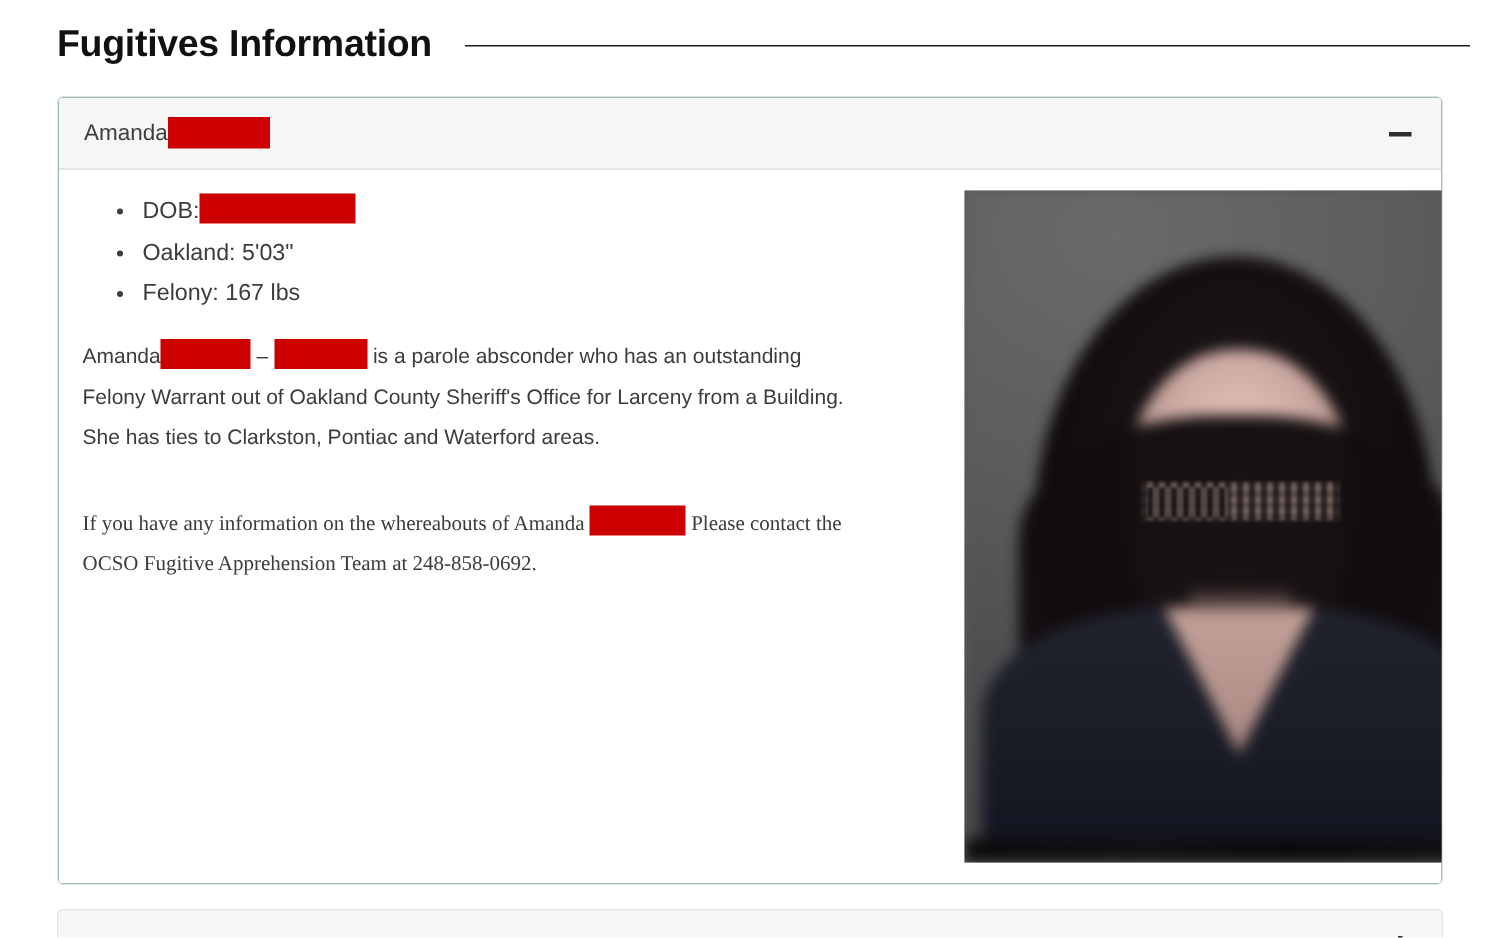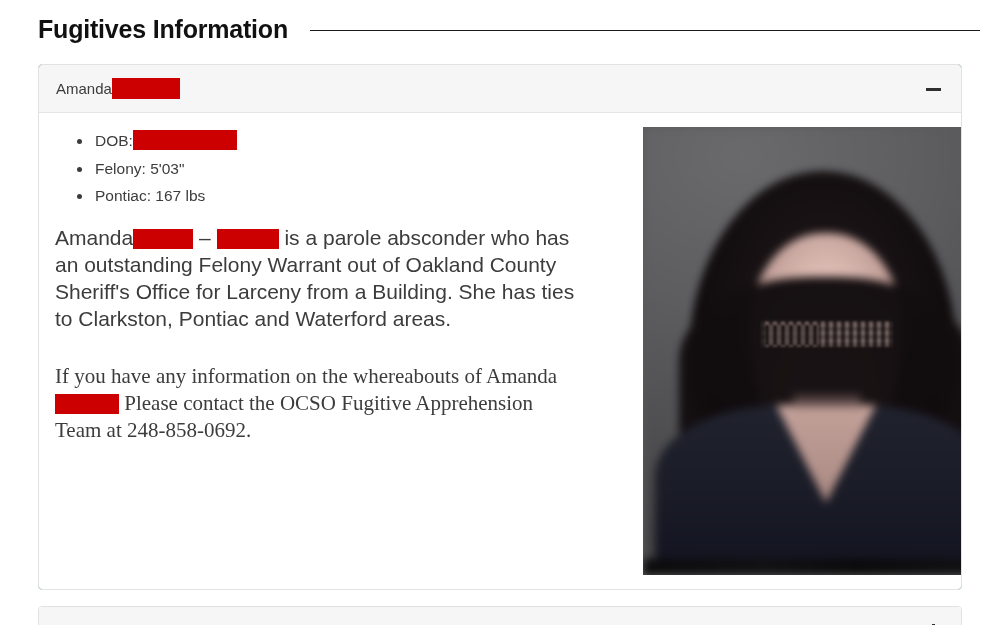--- a/index.html
+++ b/index.html
@@ -108,21 +108,21 @@
     list-style: disc;
   }
   ul.facts li {
     font-size: 15.5px;
     color: #3c3c3c;
     line-height: 27.5px;
     padding-left: 2px;
   }
   p.para {
     margin: 14px 0 0 0;
-    font-size: 21px;
+    font-size: 14px;
     color: #3c3c3c;
     line-height: 27px;
   }
   p.para.second { margin-top: 31px; font-family: Liberation Serif, serif; }
 
   .redact {
     display: inline-block;
     background: #cc0000;
     vertical-align: -3px;
     border-radius: 0;
@@ -239,22 +239,22 @@
             <span class="redact r-header"></span>
         </div>
         <span class="toggle-icon minus"></span>
       </div>
 
       <div class="panel-body">
         <div class="body-text">
 
           <ul class="facts">
             <li><span>DOB:</span><span class="redact r-dob"></span></li>
-            <li><span>Felony:</span> <span>5'03"</span></li>
-            <li><span>Pontiac:</span> <span>167 lbs</span></li>
+            <li><span>Oakland:</span> <span>5'03"</span></li>
+            <li><span>Felony:</span> <span>167 lbs</span></li>
           </ul>
 
           <p class="para"><span>Amanda</span><span class="redact r-p1a"></span> <span>–</span> <span class="redact r-p1b"></span> <span>is a parole absconder who has an outstanding Felony Warrant out of Oakland County Sheriff's Office for Larceny from a Building. She has ties to Clarkston, Pontiac and Waterford areas.</span></p>
 
           <p class="para second"><span>If you have any information on the whereabouts of Amanda</span> <span class="redact r-p2"></span> <span>Please contact the OCSO Fugitive Apprehension Team at 248-858-0692.</span></p>
 
         </div>
 
         <div class="photo-wrap">
           <div class="mug">

